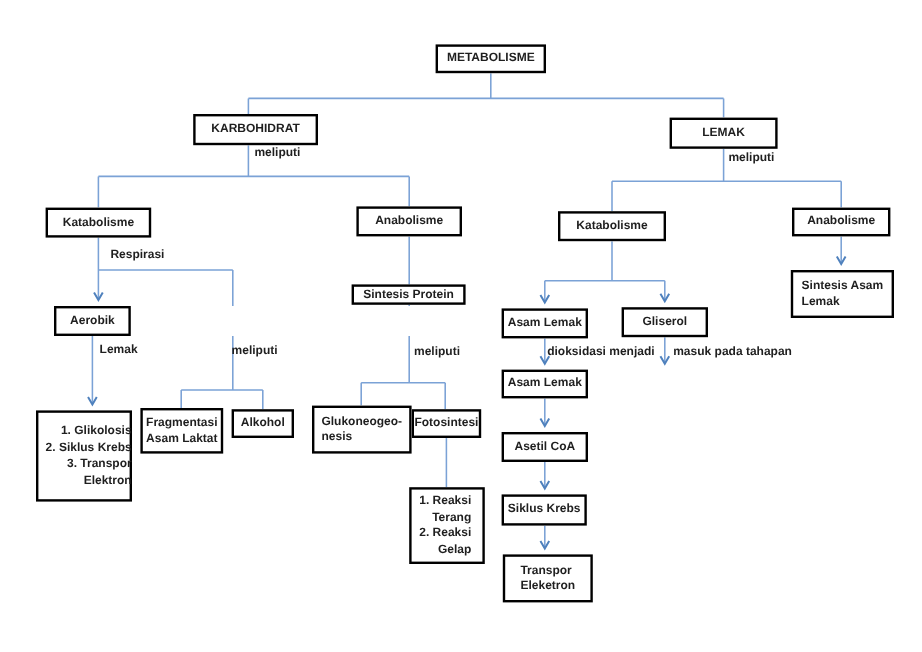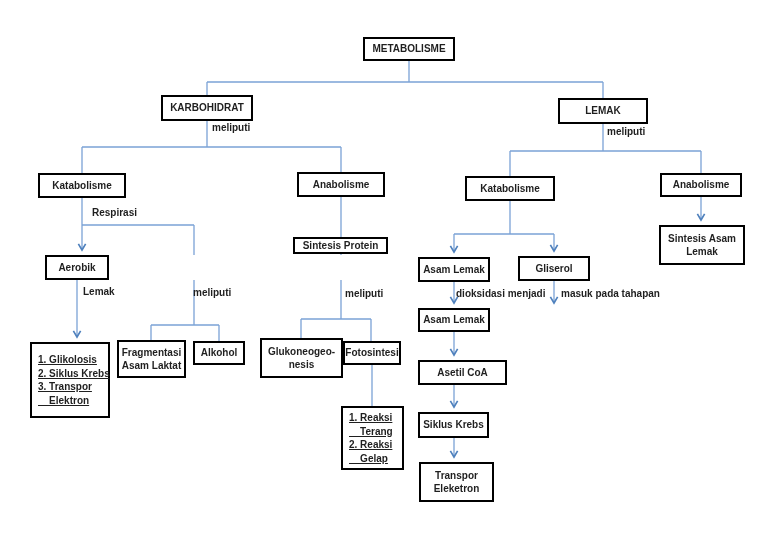--- a/index.html
+++ b/index.html
@@ -12,30 +12,28 @@
   }
   #wires{position:absolute;left:0;top:0;width:768px;height:543px;}
   .node{
     position:absolute;
     box-sizing:border-box;
     background:var(--box-fill,#fff);
     border:2px solid var(--box-border,#000);
     color:var(--text,#1f1f1f);
     font-size:10px;font-weight:bold;
     display:flex;align-items:center;justify-content:center;
-    text-align:center;
     white-space:pre-line;
     line-height:1.35;
   }
   .node-list{
     justify-content:flex-start;
-    text-align:left;
+    text-align:right;
     white-space:pre;
     padding-left:6px;
-    text-decoration:underline;
   }
   .edge-label{
     position:absolute;
     color:var(--text,#1f1f1f);
     font-size:10px;font-weight:bold;
     white-space:nowrap;
   }
   path.wire{fill:none;stroke:var(--connector,#7ba2d6);stroke-width:1.3px;}
 </style>
 </head>
@@ -65,21 +63,21 @@
     <path class="wire" marker-end="url(#arrow)" d="M454,282 V302"></path>
     <path class="wire" marker-end="url(#arrow)" d="M554,281 V302"></path>
     <path class="wire" marker-end="url(#arrow)" d="M454,332 V354"></path>
     <path class="wire" marker-end="url(#arrow)" d="M454,385 V406"></path>
     <path class="wire" marker-end="url(#arrow)" d="M454,438 V456"></path>
     <path class="wire" marker-end="url(#arrow)" d="M701,197 V219"></path>
   </svg>
 
   <div class="node" style="left:363px;top:37px;width:92px;height:24px">METABOLISME</div>
 
-  <div class="node" style="left:161px;top:95px;width:92px;height:26px">KARBOHIDRAT</div>
+  <div class="node" style="left:161px;top:95px;width:104px;height:26px">KARBOHIDRAT</div>
   <div class="node" style="left:558px;top:98px;width:90px;height:26px">LEMAK</div>
 
   <div class="node" style="left:38px;top:173px;width:88px;height:25px">Katabolisme</div>
   <div class="node" style="left:297px;top:172px;width:88px;height:25px">Anabolisme</div>
   <div class="node" style="left:465px;top:176px;width:90px;height:25px">Katabolisme</div>
   <div class="node" style="left:660px;top:173px;width:82px;height:24px">Anabolisme</div>
 
   <div class="node" style="left:659px;top:225px;width:86px;height:40px">Sintesis Asam
 Lemak</div>
 
@@ -99,21 +97,21 @@
   <div class="node" style="left:193px;top:341px;width:52px;height:24px">Alkohol</div>
   <div class="node" style="left:260px;top:338px;width:83px;height:40px">Glukoneogeo-
 nesis</div>
   <div class="node" style="left:343px;top:341px;width:58px;height:24px">Fotosintesi</div>
 
   <div class="node node-list" style="left:341px;top:406px;width:63px;height:64px">1. Reaksi
     Terang
 2. Reaksi
     Gelap</div>
 
-  <div class="node" style="left:418px;top:360px;width:89px;height:25px">Asetil CoA</div>
+  <div class="node" style="left:418px;top:360px;width:72px;height:25px">Asetil CoA</div>
   <div class="node" style="left:418px;top:412px;width:71px;height:26px">Siklus Krebs</div>
   <div class="node" style="left:419px;top:462px;width:75px;height:40px">Transpor
 Eleketron</div>
 
   <div class="edge-label" style="left:212px;top:122px">meliputi</div>
   <div class="edge-label" style="left:607px;top:126px">meliputi</div>
   <div class="edge-label" style="left:92px;top:207px">Respirasi</div>
   <div class="edge-label" style="left:83px;top:286px">Lemak</div>
   <div class="edge-label" style="left:193px;top:287px">meliputi</div>
   <div class="edge-label" style="left:345px;top:288px">meliputi</div>

